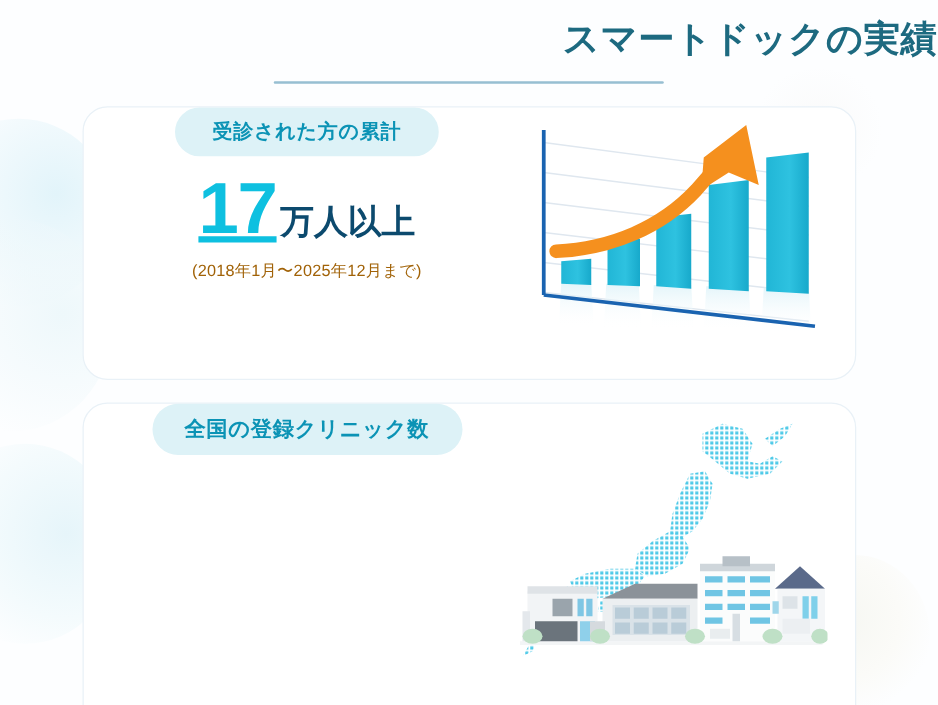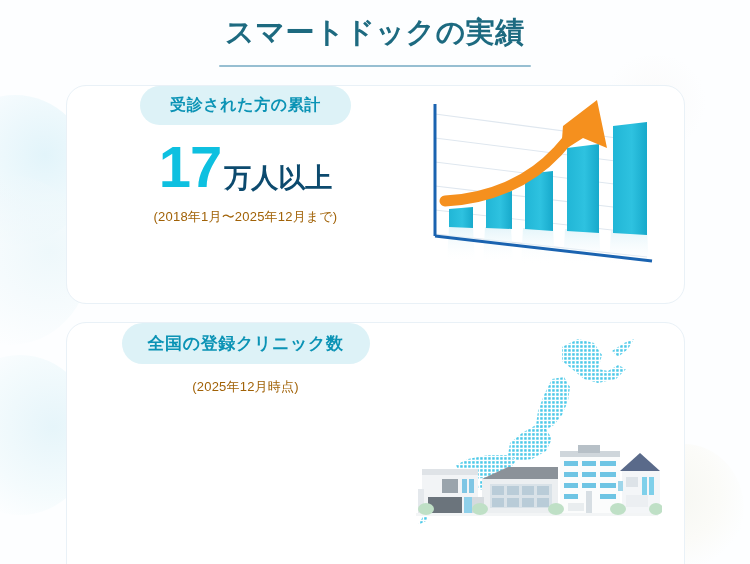--- a/index.html
+++ b/index.html
@@ -27,21 +27,21 @@
   .blob-right-bot{
     right:6px;bottom:-10px;width:120px;height:130px;border-radius:50%;
     background:radial-gradient(circle at 40% 40%, #f6f7f2 0%, #fbfbf8 45%, rgba(255,255,255,0) 72%);
   }
   .blob-right-top{
     right:40px;top:55px;width:110px;height:95px;border-radius:50%;
     background:radial-gradient(circle at 50% 50%, #fafafa 0%, rgba(255,255,255,0) 70%);
   }
 
   
-  .page-head{position:relative;z-index:2;padding-top:14px;text-align:center;}
+  .page-head{position:relative;z-index:2;padding-top:14px;text-align:right;}
   .page-title{
     margin:0;font-size:29px;line-height:1.25;font-weight:700;color:#1d6a80;
     letter-spacing:.5px;
   }
   .title-rule{
     width:312px;height:2px;margin:15px auto 0;background:#97bfd2;border-radius:2px;
   }
 
   
   .cards{position:relative;z-index:2;margin-top:18px;}
@@ -64,21 +64,21 @@
   .card-one .badge{font-size:16px;padding:9px 30px;letter-spacing:.6px;}
   .card-two .badge{font-size:17px;padding:9px 26px;letter-spacing:.6px;}
 
   .figure-line{
     display:flex;align-items:baseline;justify-content:center;
     margin-top:15px;white-space:nowrap;
   }
   .figure-num{
     color:#0ec0e0;font-weight:700;line-height:.92;letter-spacing:-1px;
   }
-  .card-one .figure-num{font-size:58px;}
+  .card-one .figure-num{font-size:58px;text-decoration:underline;}
   .card-two .figure-num{font-size:58px;}
   .figure-unit{
     color:#0c4a6e;font-weight:700;line-height:1;margin-left:3px;
   }
   .card-one .figure-unit{font-size:27px;}
   .card-two .figure-unit{font-size:27px;}
 
   .card-note{
     margin-top:14px;font-size:13px;color:#a16207;letter-spacing:.2px;
   }
@@ -160,21 +160,20 @@
 
         <line x1="24" y1="18" x2="24" y2="150" stroke="#1a63b0" stroke-width="3"></line>
         <line x1="24" y1="150" x2="241" y2="175" stroke="#1a63b0" stroke-width="3"></line>
       </svg>
     </div>
   </div>
 
   <div class="stat-card card-two">
     <div class="card-text">
       <div class="badge">全国の登録クリニック数</div>
-      <div class="card-note">(2025年12月時点)</div>
     </div>
 
     <div class="card-art">
       <svg width="250" height="210" viewBox="0 0 250 210">
         <defs>
           <pattern id="dots" width="4" height="4" patternUnits="userSpaceOnUse">
             <rect width="2.5" height="2.5" x="0.2" y="0.2" fill="#4cc9e8"></rect>
           </pattern>
         </defs>
 

